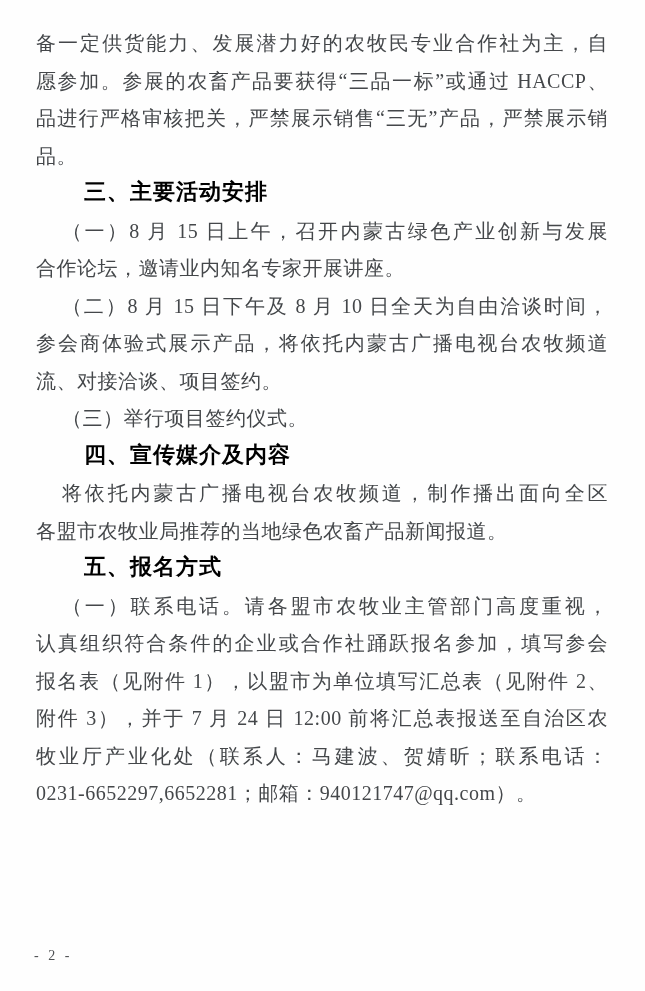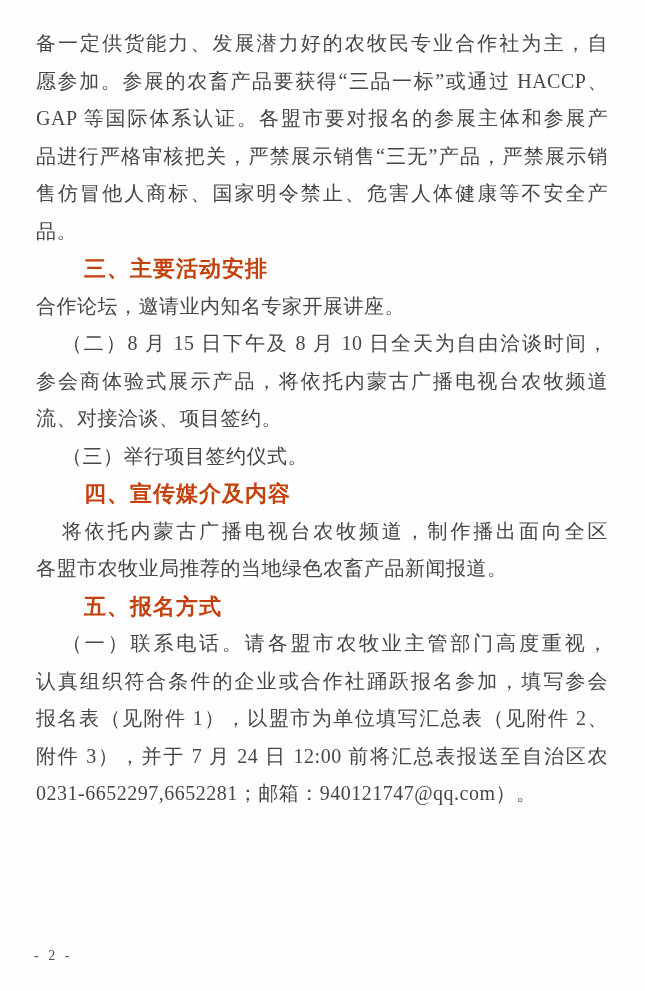--- a/index.html
+++ b/index.html
@@ -32,58 +32,58 @@
   }
   .line.fill {
     text-align: justify;
     text-align-last: justify;
     text-justify: inter-character;
   }
   .line.indent {
     padding-left: 26px;
   }
   .line.heading {
-    font-family: Liberation Serif, serif;
+    font-family: Liberation Mono, monospace;
     font-weight: bold;
     font-size: 22px;
-    color: #c2410c;
+    color: #000000;
     padding-left: 48px;
     letter-spacing: 1px;
   }
   .footer {
     position: absolute;
     left: 34px;
     top: 948px;
     font-size: 14px;
     letter-spacing: 3px;
     color: #4e5052;
     font-family: "Liberation Serif", "DejaVu Serif", serif;
   }
 </style>
 </head>
 <body>
 
 <div class="page">
   <div class="doc">
       <div class="line fill">备一定供货能力、发展潜力好的农牧民专业合作社为主，自</div>
       <div class="line fill">愿参加。参展的农畜产品要获得“三品一标”或通过 HACCP、</div>
-      <div class="line fill">GAP 等国际体系认证。各盟市要对报名的参展主体和参展产</div>
       <div class="line fill">品进行严格审核把关，严禁展示销售“三无”产品，严禁展示销</div>
-      <div class="line fill">售仿冒他人商标、国家明令禁止、危害人体健康等不安全产</div>
       <div class="line">品。</div>
       <div class="line heading">三、主要活动安排</div>
+      <div class="line indent fill">（一）8 月 15 日上午，召开内蒙古绿色产业创新与发展</div>
       <div class="line">合作论坛，邀请业内知名专家开展讲座。</div>
       <div class="line indent fill">（二）8 月 15 日下午及 8 月 10 日全天为自由洽谈时间，</div>
       <div class="line fill">参会商体验式展示产品，将依托内蒙古广播电视台农牧频道</div>
       <div class="line">流、对接洽谈、项目签约。</div>
       <div class="line indent">（三）举行项目签约仪式。</div>
       <div class="line heading">四、宣传媒介及内容</div>
       <div class="line indent fill">将依托内蒙古广播电视台农牧频道，制作播出面向全区</div>
       <div class="line">各盟市农牧业局推荐的当地绿色农畜产品新闻报道。</div>
       <div class="line heading">五、报名方式</div>
       <div class="line indent fill">（一）联系电话。请各盟市农牧业主管部门高度重视，</div>
       <div class="line fill">认真组织符合条件的企业或合作社踊跃报名参加，填写参会</div>
       <div class="line fill">报名表（见附件 1），以盟市为单位填写汇总表（见附件 2、</div>
       <div class="line fill">附件 3），并于 7 月 24 日 12:00 前将汇总表报送至自治区农</div>
+      <div class="line fill">牧业厅产业化处（联系人：马建波、贺婧昕；联系电话：</div>
       <div class="line">0231-6652297,6652281；邮箱：940121747@qq.com）。</div>
     </div>
   <div class="footer">- 2 -</div>
 </div>
 
 </body></html>

